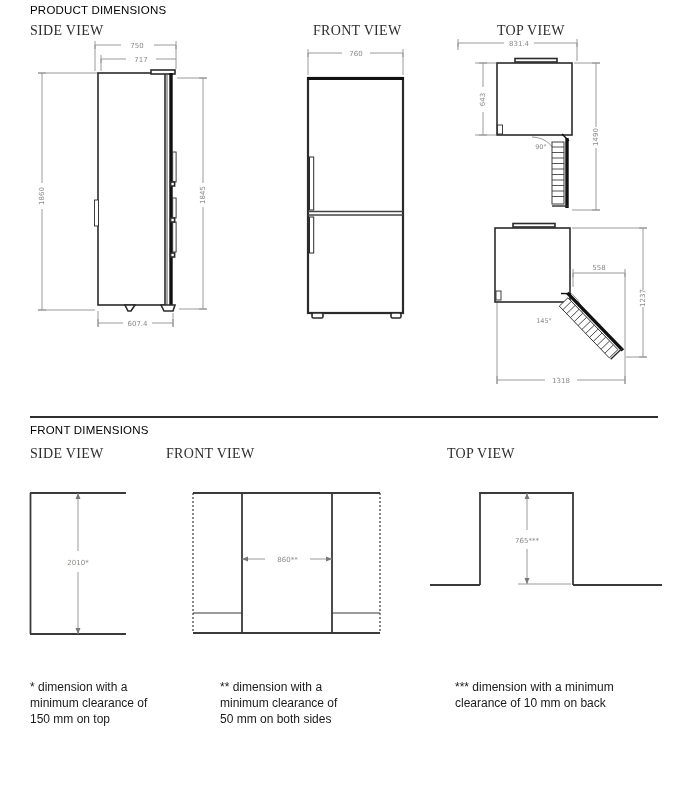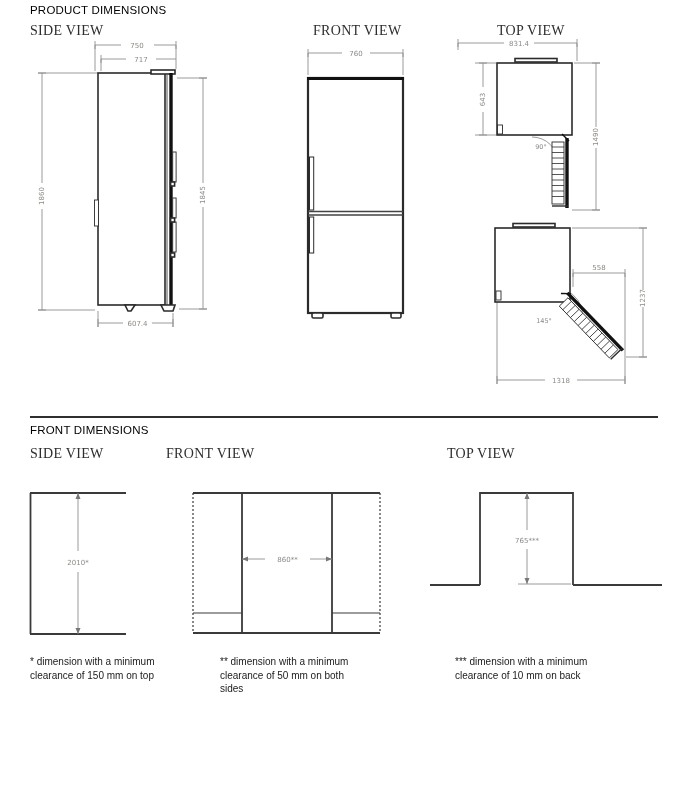--- a/index.html
+++ b/index.html
@@ -1,20 +1,20 @@
 <!DOCTYPE html>
 <html><head>
 <meta charset="utf-8">
 <style>
   html,body{margin:0;padding:0;background:#fff;}
   body{width:688px;height:790px;position:relative;font-family:"Liberation Sans",sans-serif;color:#111;overflow:hidden;}
   .sec-title{position:absolute;font-size:11.5px;font-weight:normal;letter-spacing:.2px;color:#000;}
   .view-label{position:absolute;font-size:14px;color:#2e2e2e;letter-spacing:.3px;font-family:Liberation Serif, serif;}
   .rule{position:absolute;background:#2f2f2f;height:2px;}
-  .fn{position:absolute;font-size:10px;line-height:1.35;color:#1a1a1a;}
+  .fn{position:absolute;font-size:12px;line-height:1.35;color:#1a1a1a;margin-top:24px;}
   svg{position:absolute;overflow:visible;}
   .dim path{stroke:#8f8f8f;stroke-width:.9;fill:none;}
   .obj path,.obj rect{stroke:#2b2b2b;stroke-width:1.6;fill:#fff;}
   .dimtxt{font-family:"DejaVu Sans",sans-serif;font-size:7px;fill:#8d8a86;text-anchor:middle;}
   .angtxt{font-family:"DejaVu Sans",sans-serif;font-size:6.5px;fill:#8d8a86;text-anchor:middle;}
 </style>
 </head>
 <body>
 
 <div class="sec-title" style="left:30px;top:4px">PRODUCT DIMENSIONS</div>

